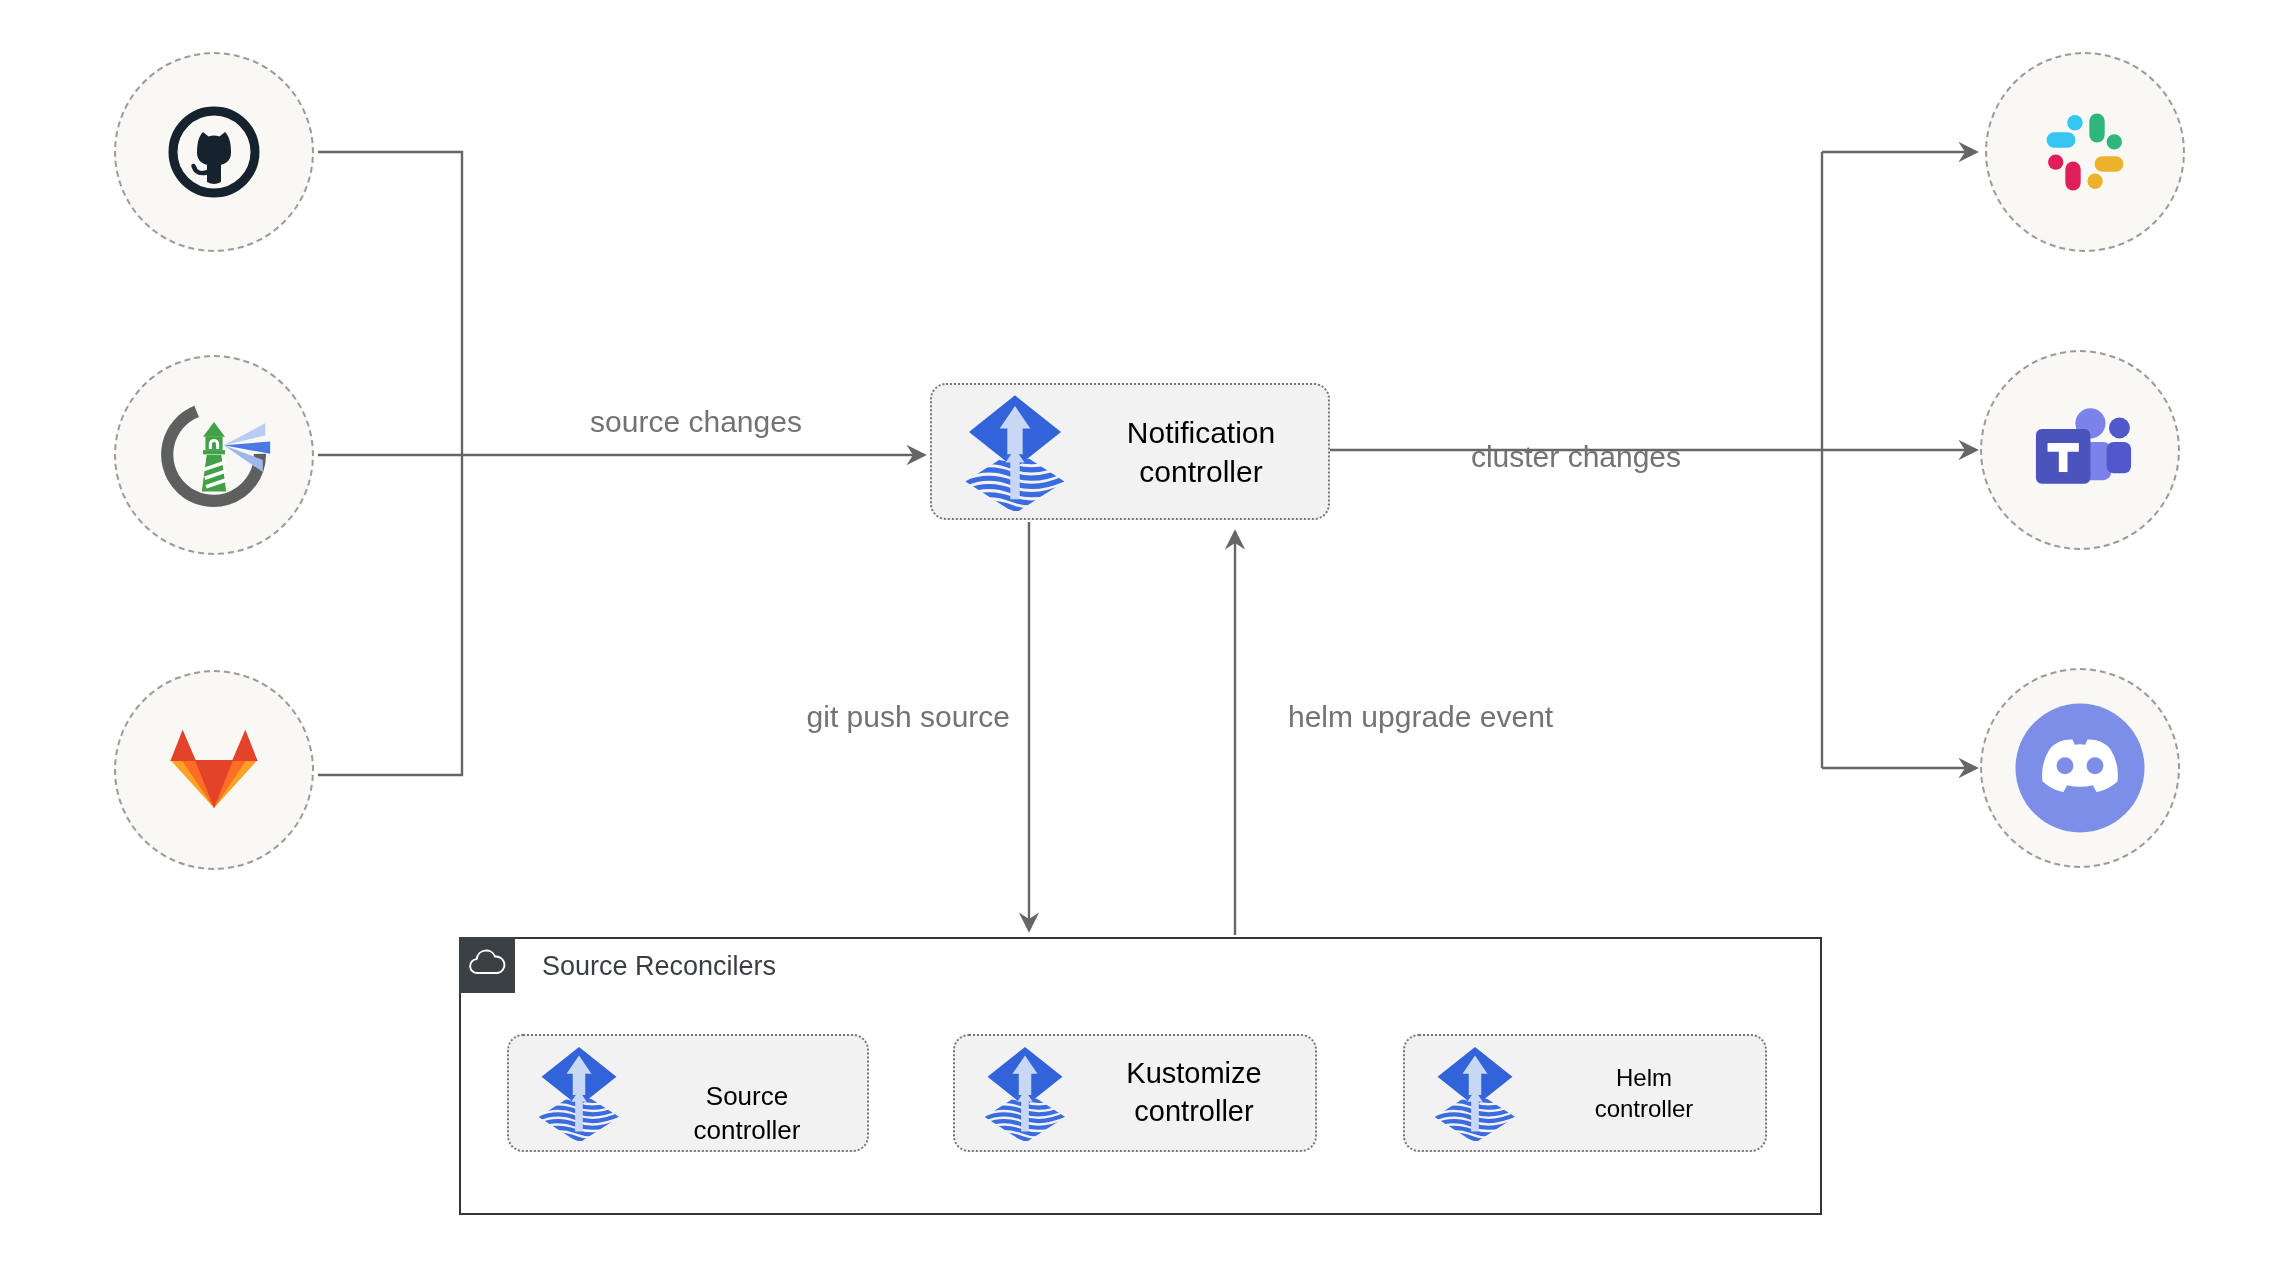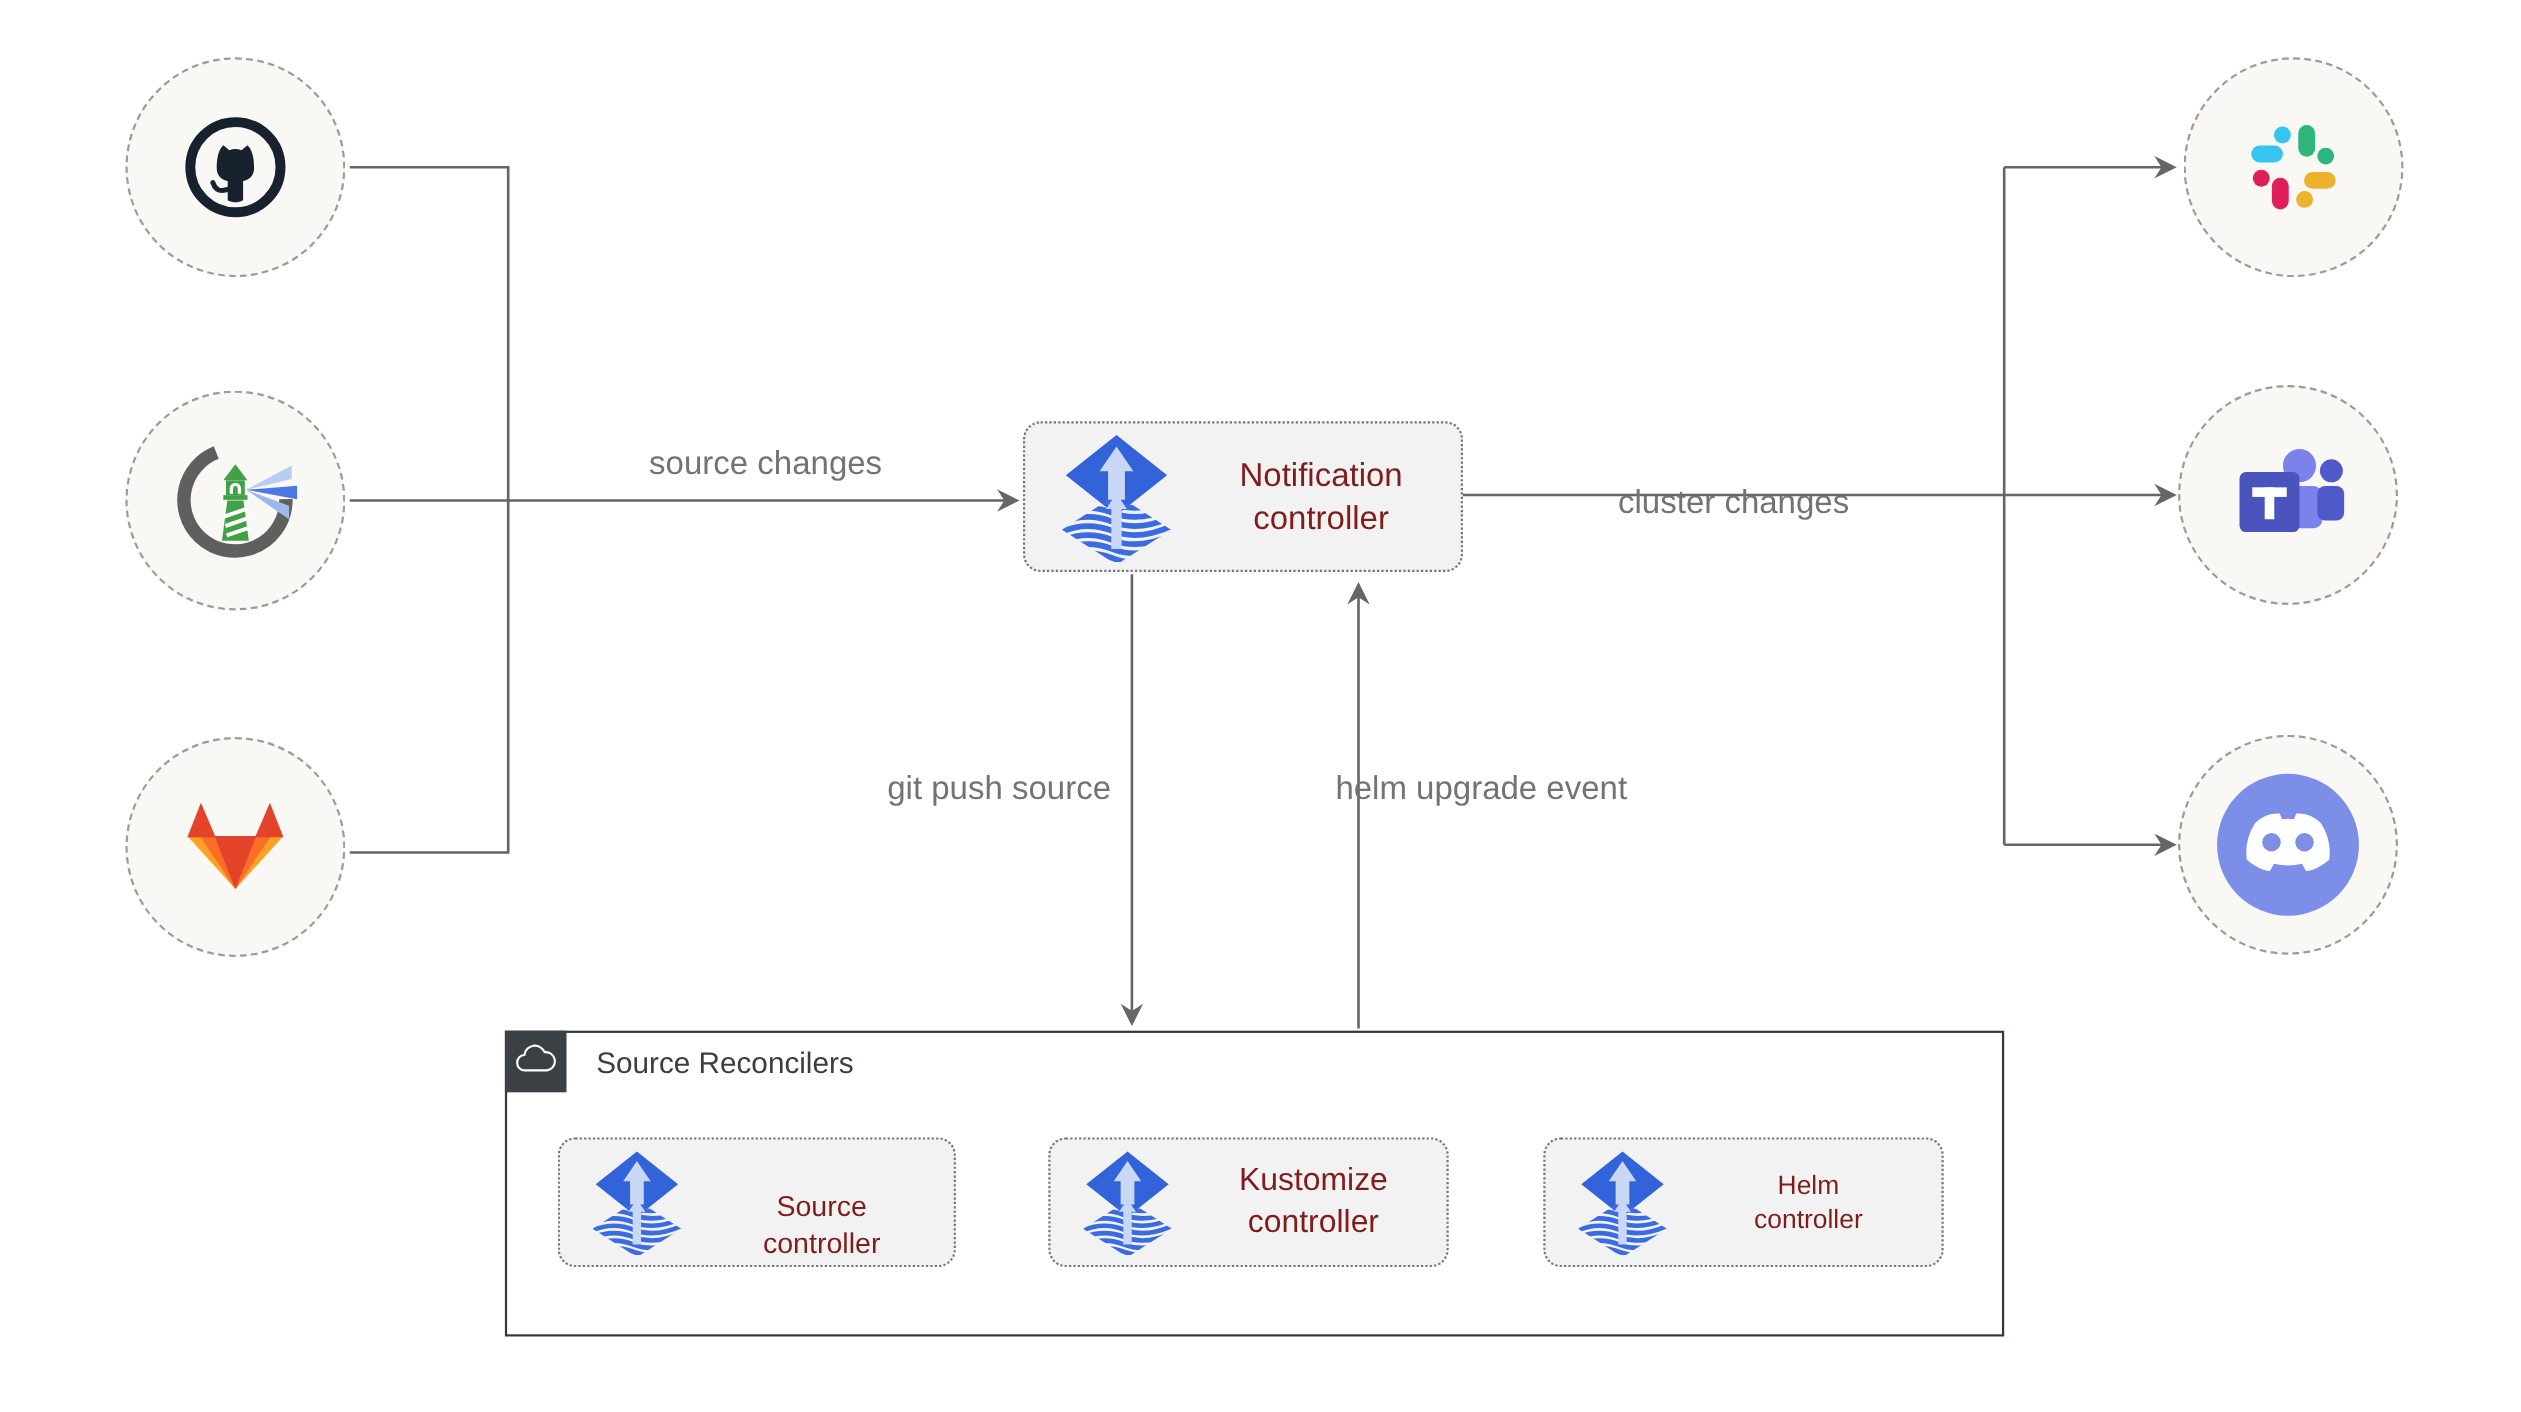--- a/index.html
+++ b/index.html
@@ -11,21 +11,21 @@
     position:absolute;width:200px;height:200px;border-radius:50%;
     border:2px dashed #9b9b9b;background:#f9f8f5;
     display:flex;align-items:center;justify-content:center;box-sizing:border-box;
   }
   .ctrl-box{
     position:absolute;background:#f2f2f2;border:2px dotted #757575;border-radius:16px;
     display:flex;align-items:center;box-sizing:border-box;
   }
   .ctrl-label{
     flex:1;display:flex;align-items:flex-start;justify-content:center;
-    color:#7f1d1d;font-size:30px;line-height:1.3;text-align:center;
+    color:#000000;font-size:30px;line-height:1.3;text-align:center;
   }
   .ctrl-label span{display:inline-block;}
   .edge-label{
     position:absolute;color:#737373;font-size:30px;line-height:1.15;white-space:nowrap;
   }
   #connectors{position:absolute;left:0;top:0;pointer-events:none;}
   #reconcilers-container{
     position:absolute;left:459px;top:937px;width:1363px;height:278px;
     border:2px solid #33373c;background:#ffffff;box-sizing:border-box;
   }
@@ -184,21 +184,21 @@
         <use href="#flux-icon"></use>
       </svg>
     <div class="ctrl-label">
       <span style="width:210px;">Notification controller</span>
     </div>
   </div>
 
   <div class="edge-label" style="left:520px;top:405px;width:352px;text-align:center;">source changes</div>
   <div class="edge-label" style="left:1400px;top:405px;width:352px;text-align:center;margin-top:35px;">cluster changes</div>
   <div class="edge-label" style="left:760px;top:700px;width:250px;text-align:right;">git push source</div>
-  <div class="edge-label" style="left:1214px;top:700px;width:330px;text-align:left;">helm upgrade event</div>
+  <div class="edge-label" style="left:1288px;top:700px;width:330px;text-align:left;">helm upgrade event</div>
 
   <div id="reconcilers-container"></div>
   <div id="reconcilers-badge">
     <svg width="44" height="44">
         <use href="#cloud-icon"></use>
       </svg>
   </div>
   <div id="reconcilers-title">Source Reconcilers</div>
 
   <div class="ctrl-box" style="left:507px;top:1034px;width:362px;height:118px;">

